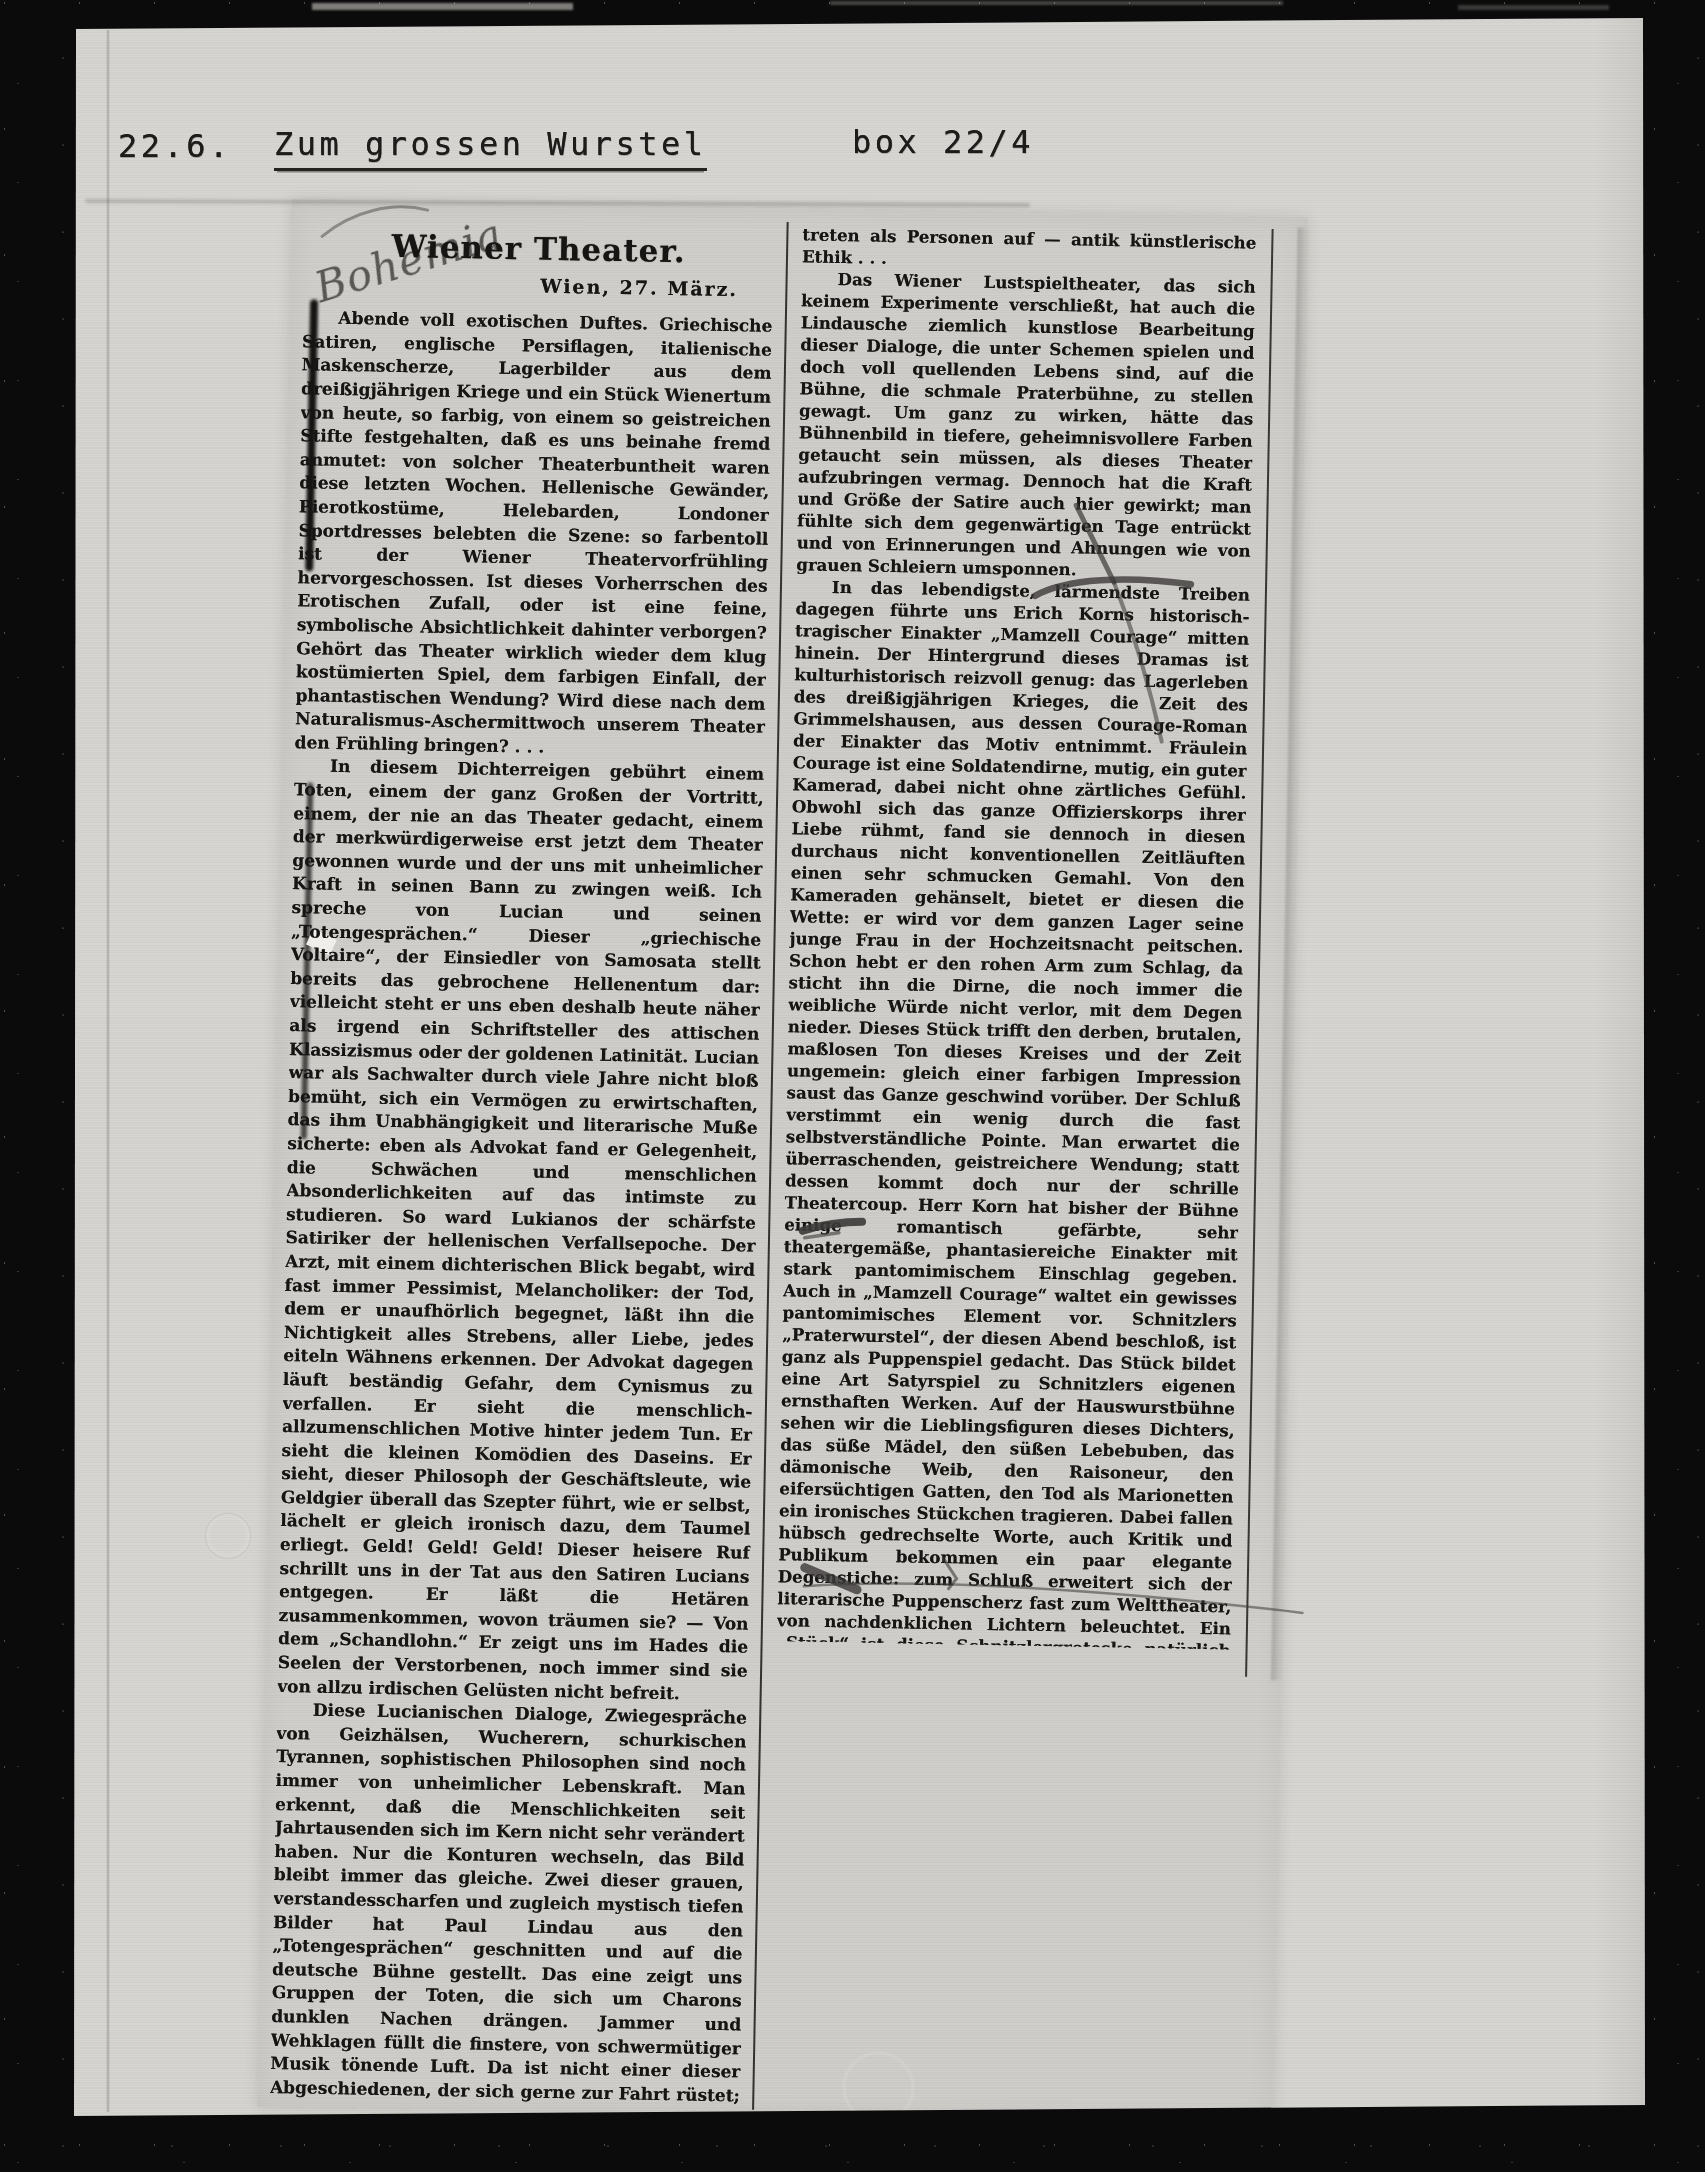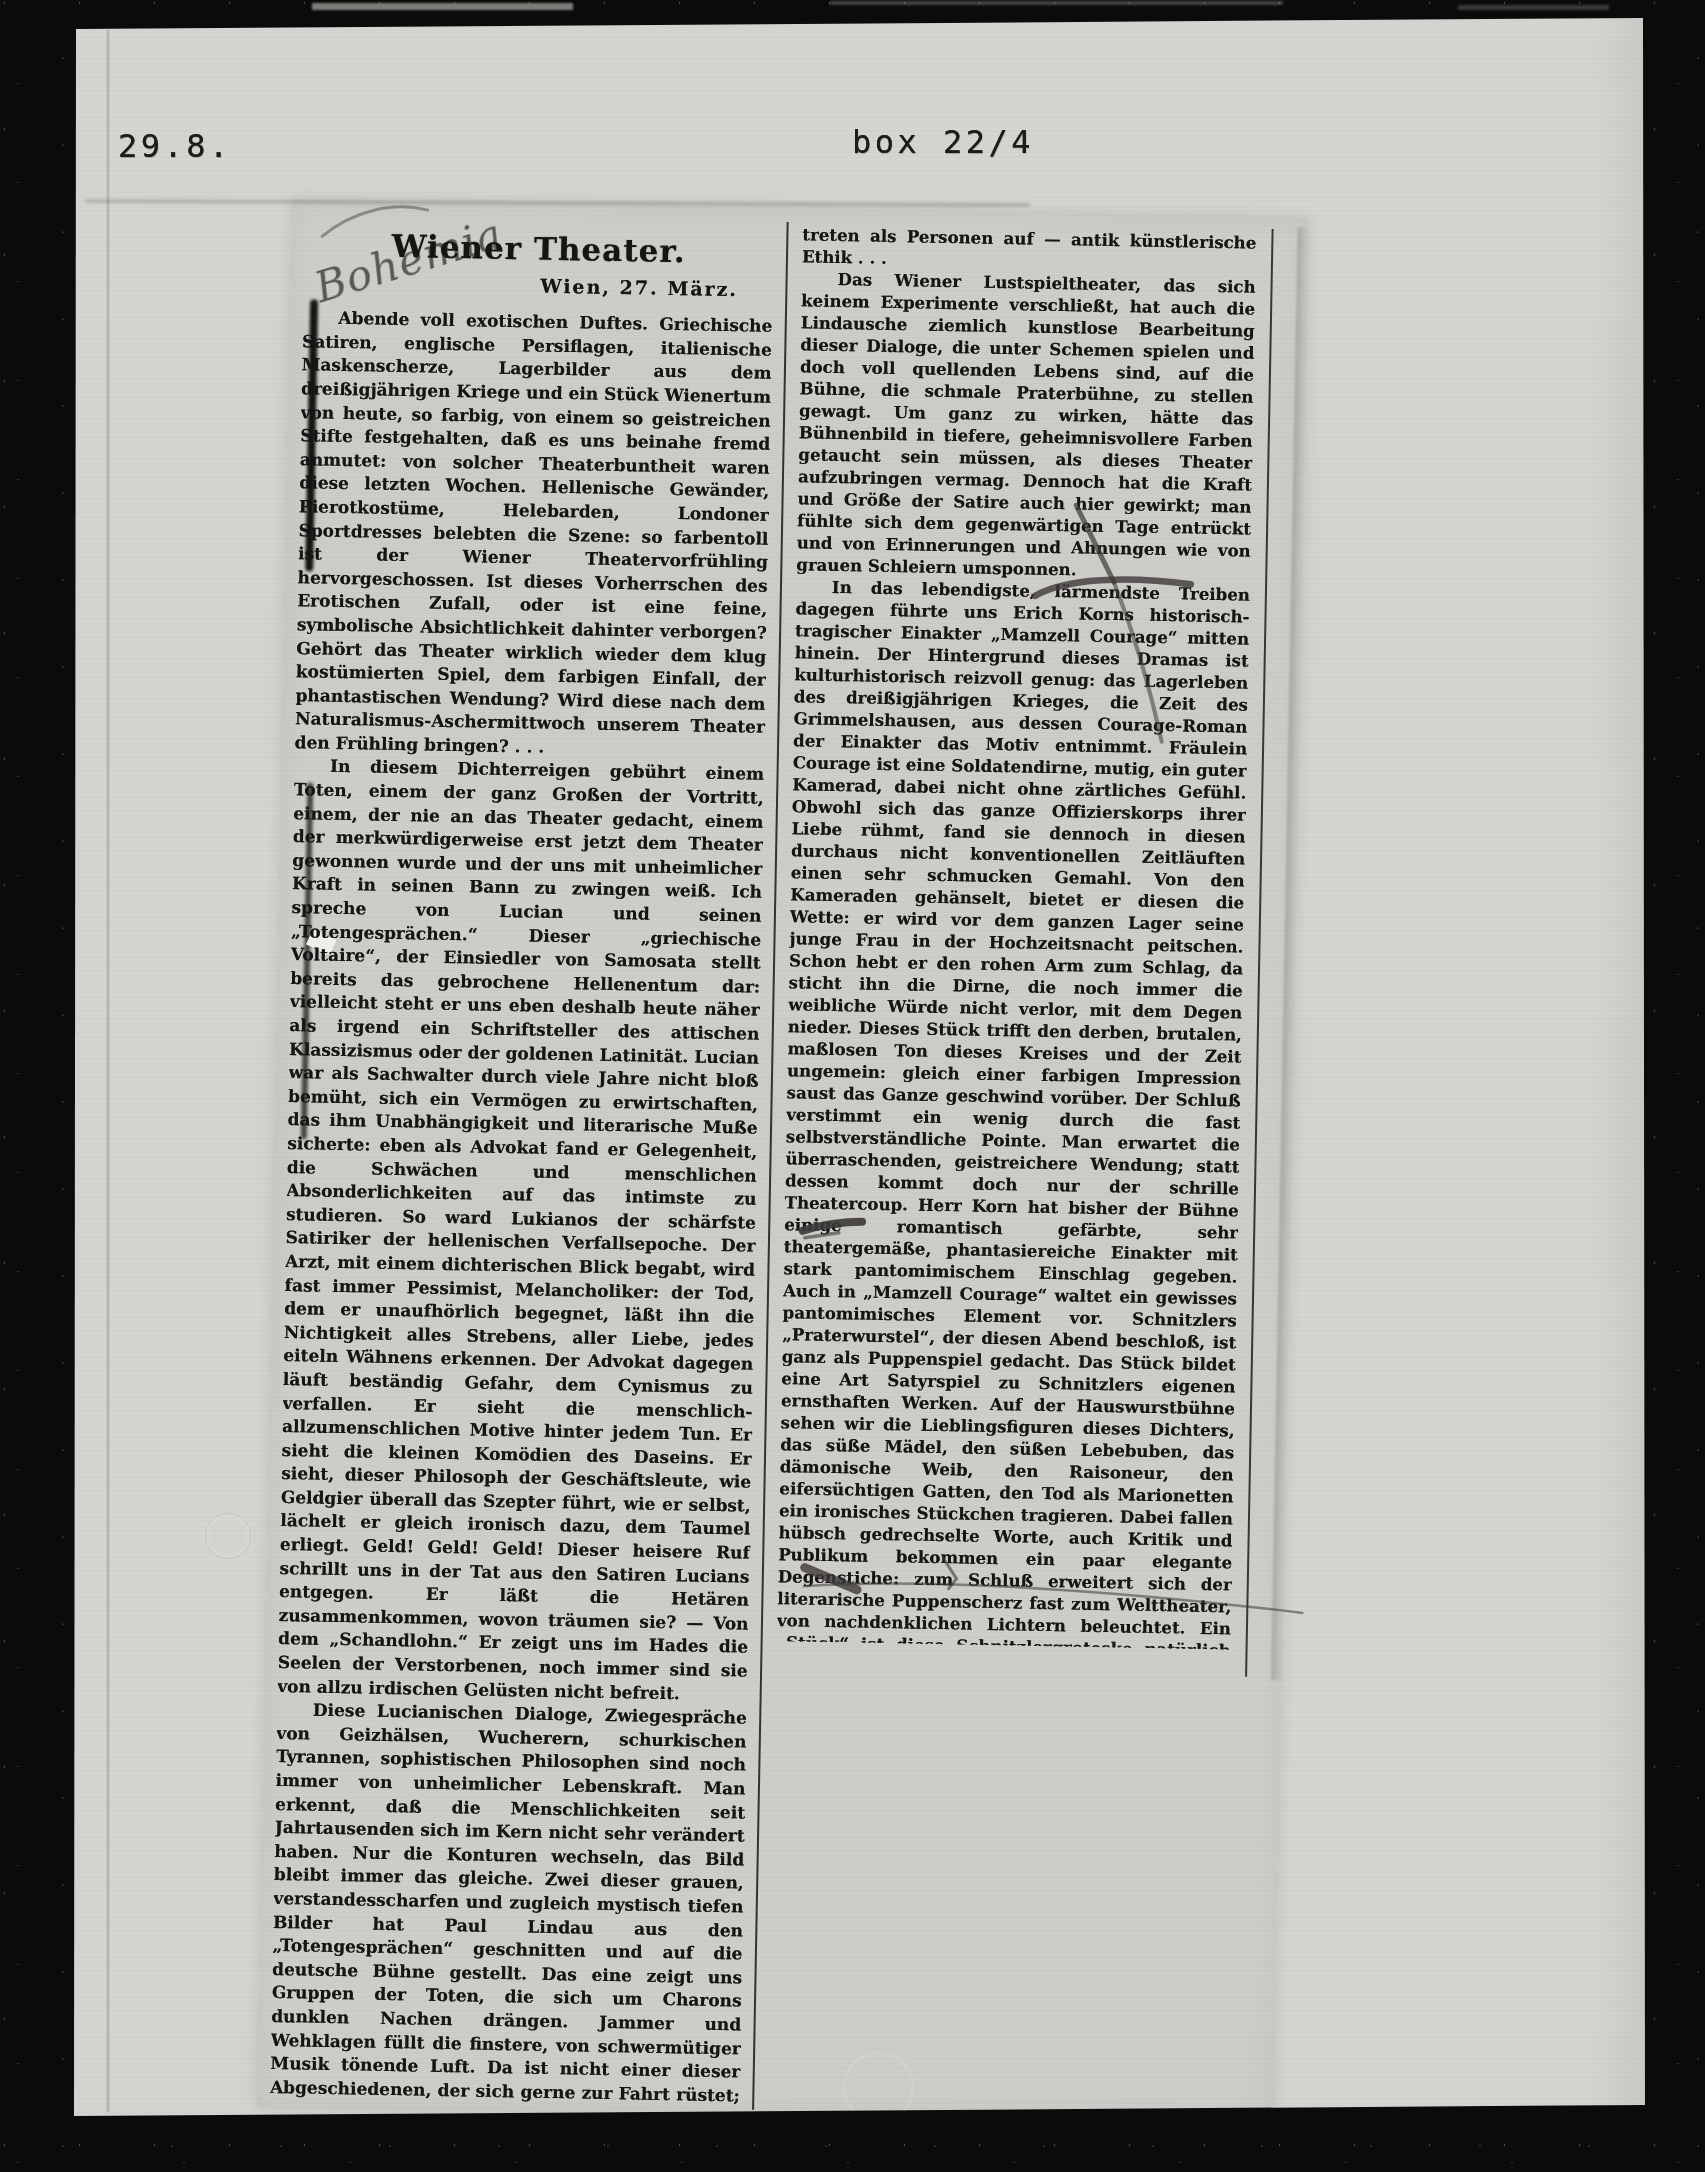--- a/index.html
+++ b/index.html
@@ -80,21 +80,22 @@
 </style>
 </head>
 <body>
 
 <div id="canvas">
 
   <div class="paper">
 
     <div class="crease-v" style="left:106px;"></div>
 
-    <span class="tw" style="left:118px;top:127px;">29.8.</span>
+    <span class="tw" style="left:118px;top:127px;">22.6.</span>
+    <span class="tw u" style="left:274px;top:125px;">Zum grossen Wurstel</span>
     <span class="tw" style="left:852px;top:123px;">box 22/4</span>
 
     <div class="smudge-h" style="left:85px;top:201px;width:945px;height:3.5px;transform:rotate(.25deg);"></div>
 
     <span class="handnote" style="left:312px;top:236px;">Bohemia</span>
 
     <div class="clipping">
 
       <div class="rule-v divider"></div>
       <div class="rule-v right-rule"></div>

